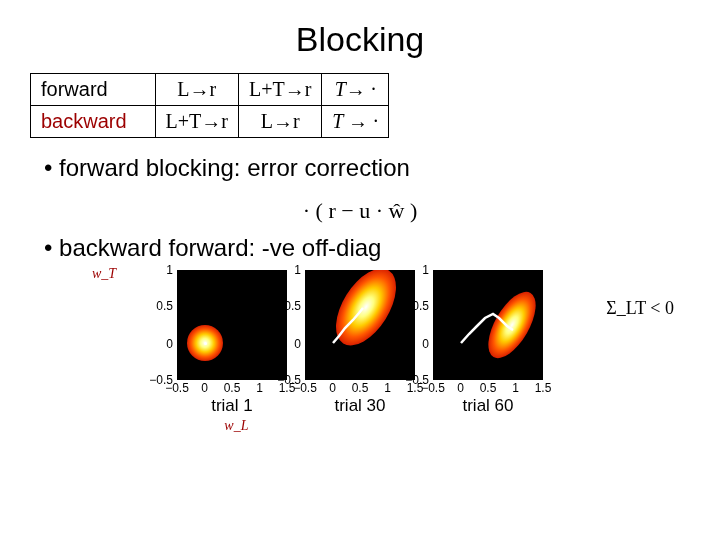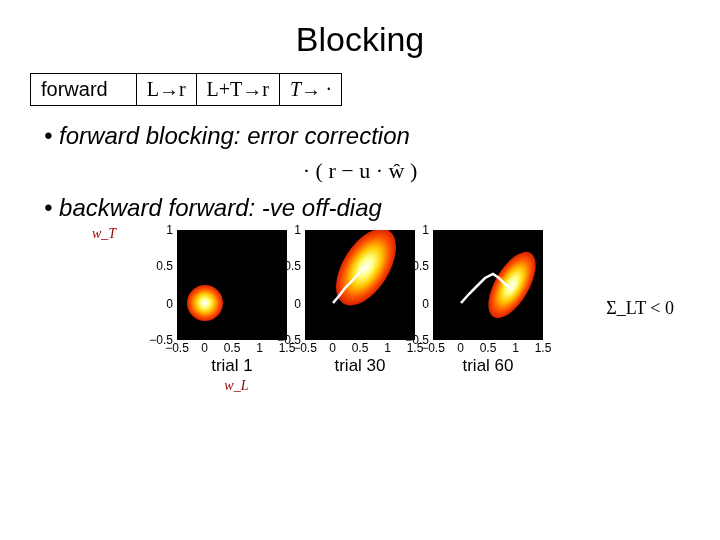--- a/index.html
+++ b/index.html
@@ -35,30 +35,29 @@
     font-family: Arial, Helvetica, sans-serif;
     text-align: left;
     padding-right: 28px;
   }
   td.hdr.red { color: #9c0000; }
   .arrow { font-family: 'Times New Roman', serif; }
   .serif { font-family: 'Times New Roman', serif; font-style: italic; }
   .bullet {
     font-size: 24px;
     margin: 4px 0 8px 14px;
-    font-style: italic;
   }
   .bullet::before {
     content: "•  ";
   }
   .formula {
     text-align: center;
     font-family: 'Times New Roman', serif;
     font-size: 22px;
-    margin: 8px 0 10px 0;
+    margin: 16px 0 10px 0;
   }
   .side-note {
     position: absolute;
     right: 46px;
     top: 298px;
     font-family: 'Times New Roman', serif;
     font-size: 18px;
   }
   .plots {
     display: flex;
@@ -149,20 +148,26 @@
 
 <div class="table-wrap">
   <table>
     <tbody>
         <tr>
       <td class="hdr">forward</td>
       <td class="arrow">L→r</td>
       <td class="arrow">L+T→r</td>
       <td class="serif">T→ ·</td>
     </tr>
+    <tr>
+      <td class="hdr red">backward</td>
+      <td class="arrow">L+T→r</td>
+      <td class="arrow">L→r</td>
+      <td class="serif">T → ·</td>
+    </tr>
   </tbody>
     </table>
 </div>
 
 <div class="bullet">forward blocking: error correction</div>
 <div class="formula">· ( r − u · ŵ )</div>
 <div class="bullet">backward forward: -ve off-diag</div>
 <div class="side-note">Σ_LT &lt; 0</div>
 
 <div class="plots">

